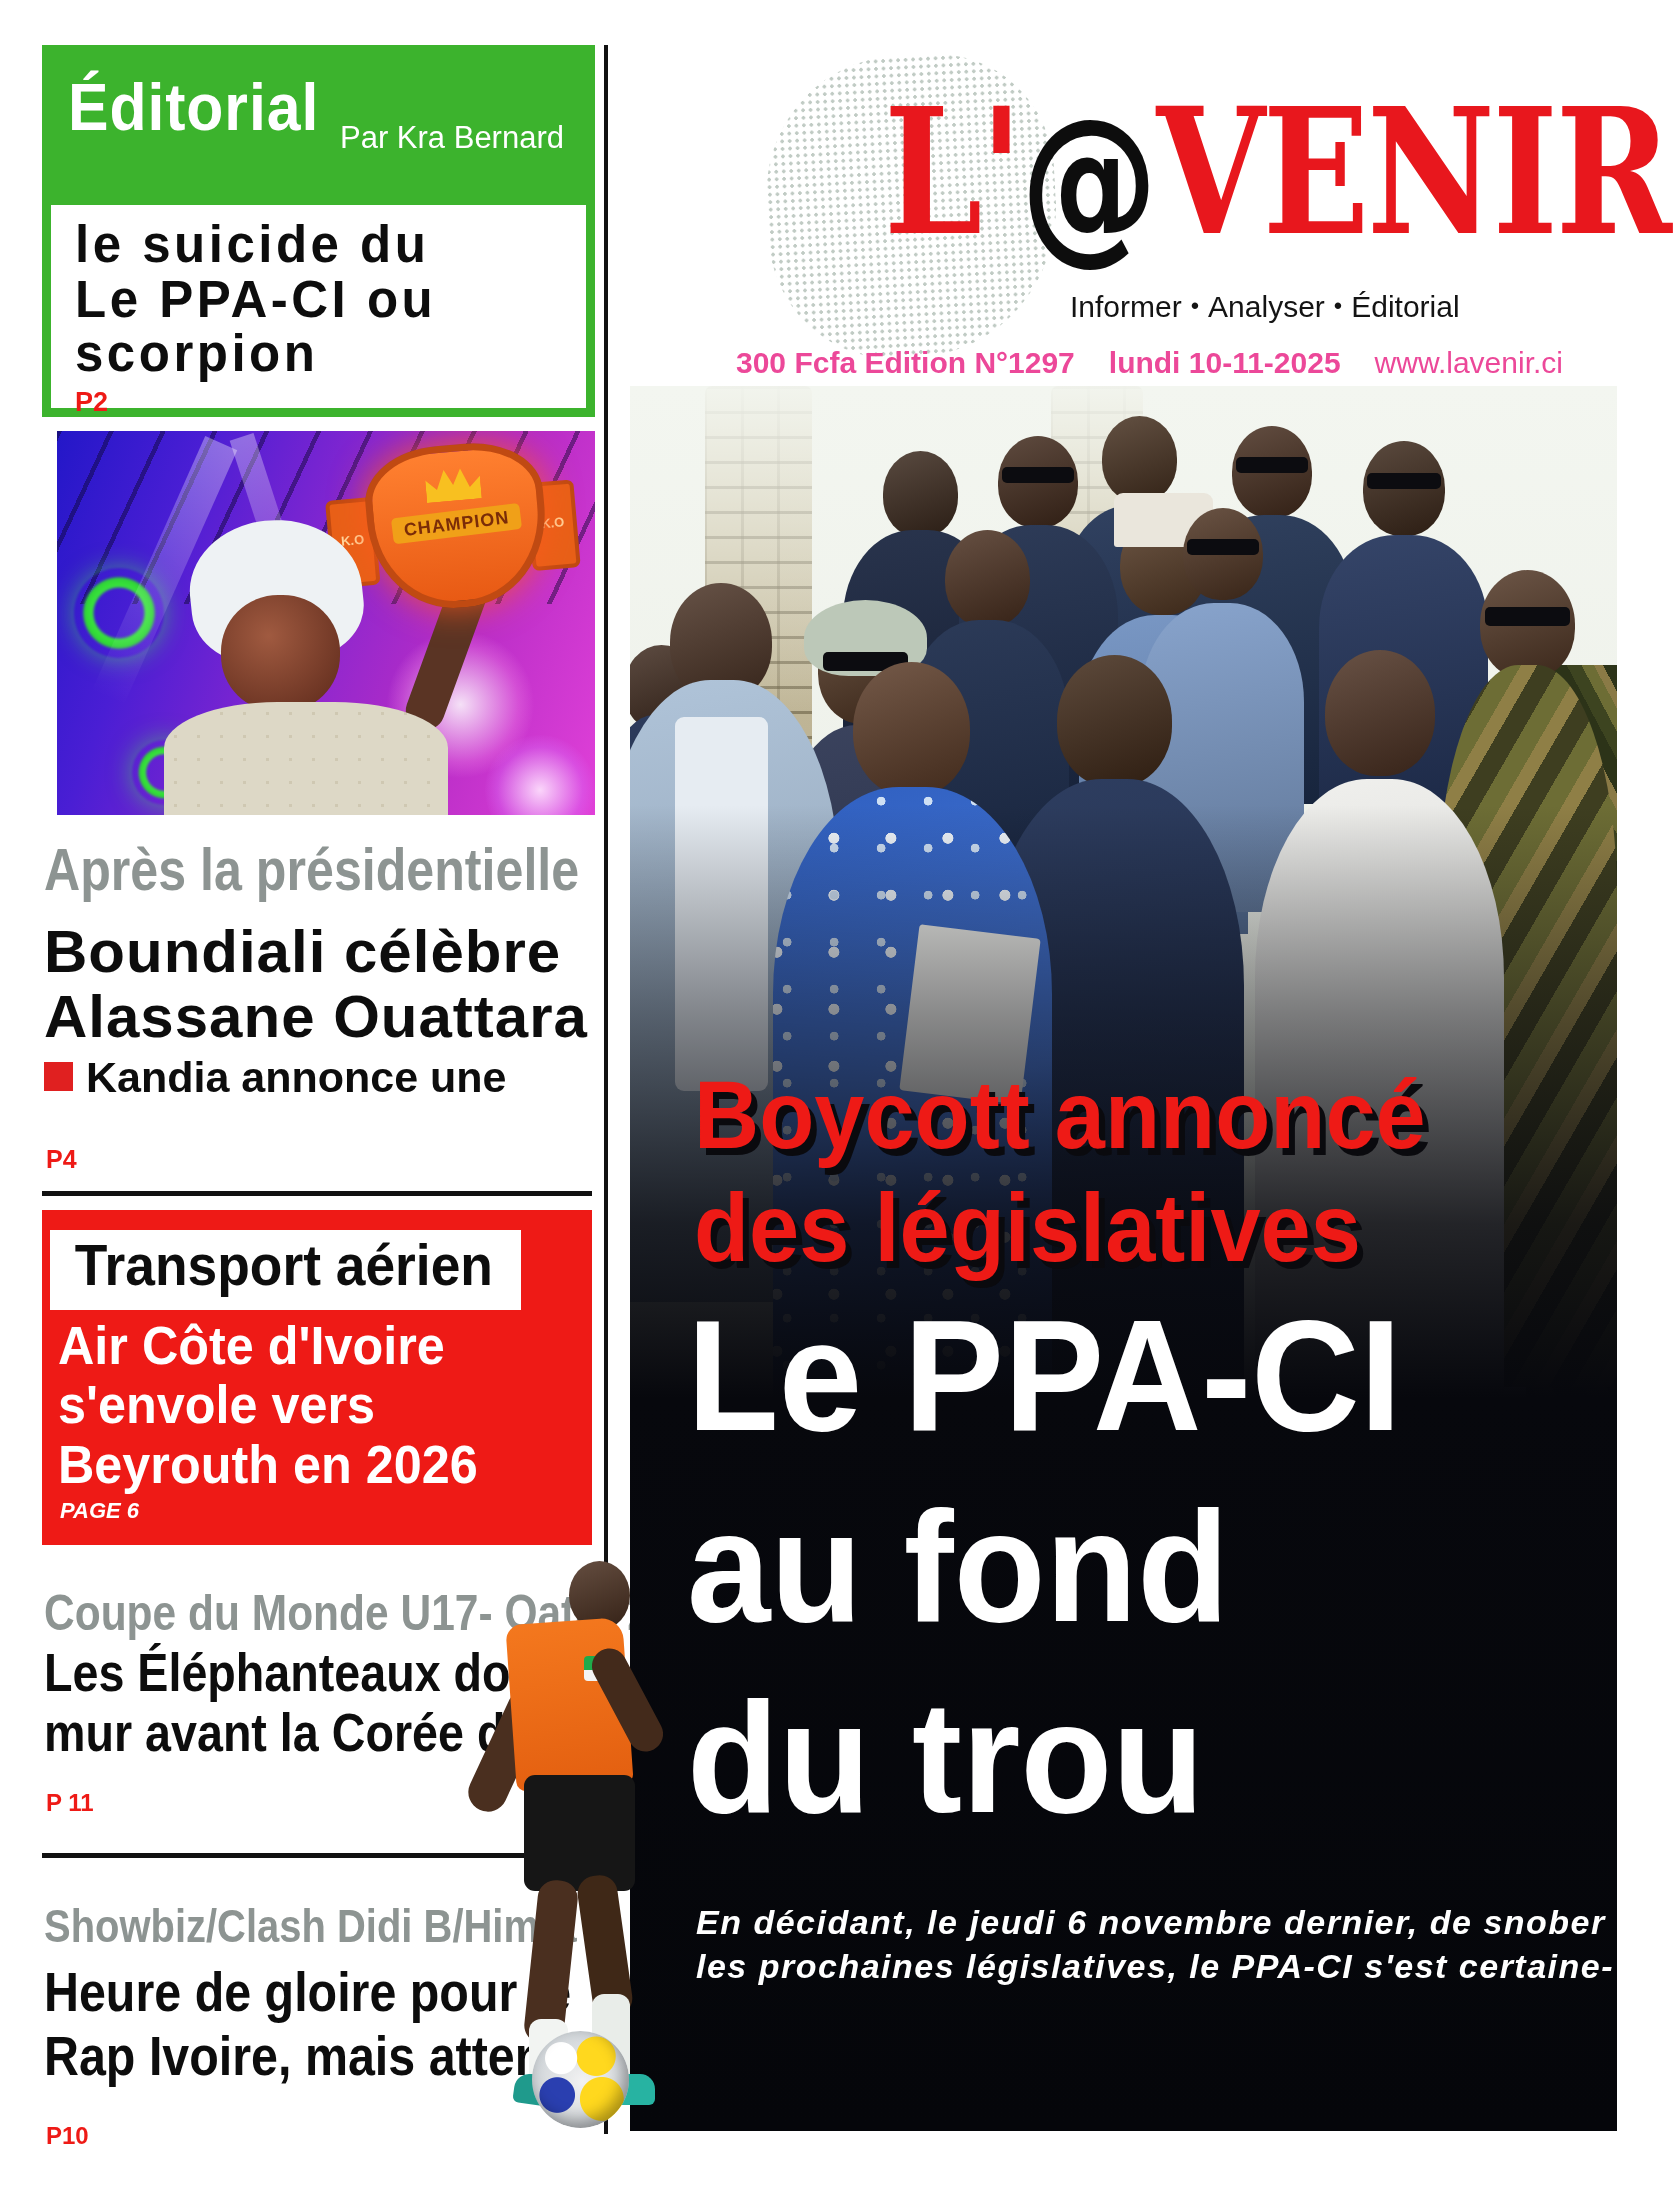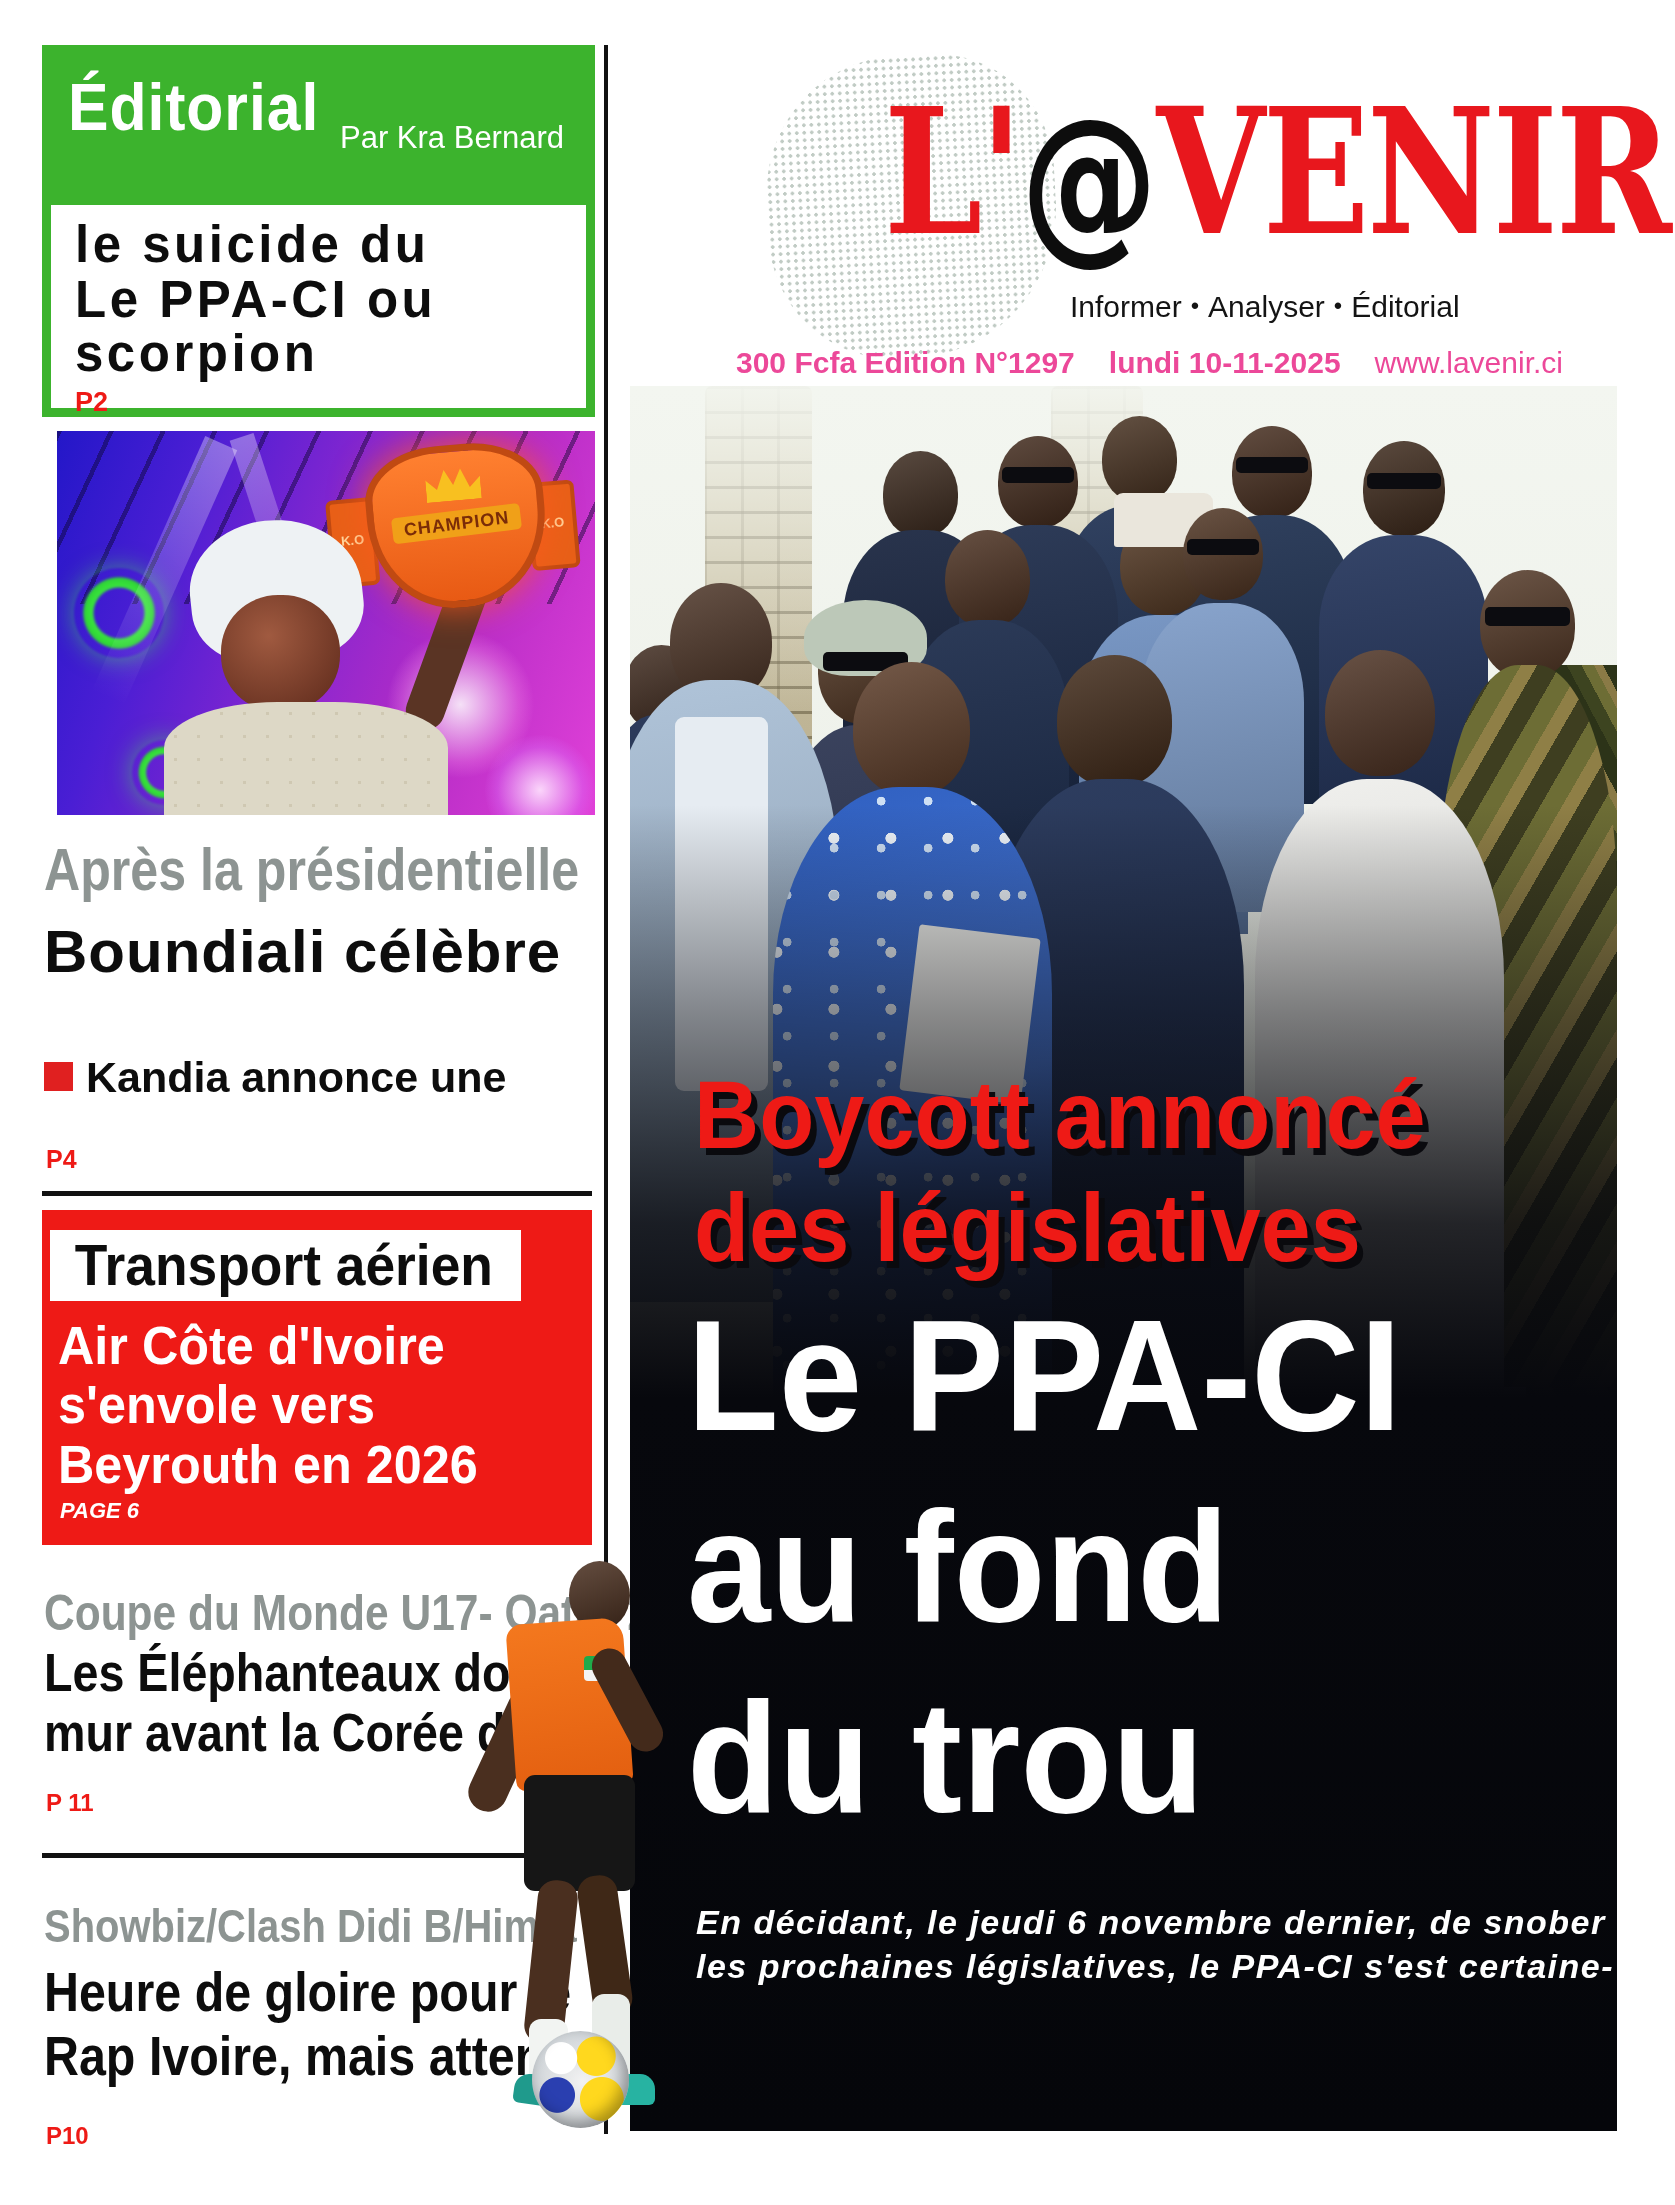--- a/index.html
+++ b/index.html
@@ -49,21 +49,21 @@
   .gown{position:absolute;left:107px;top:271px;width:284px;height:115px;border-radius:40% 40% 0 0;
         background:radial-gradient(circle,#cfc8b2 1.5px,transparent 2px) 0 0/23px 23px,#ddd8c6;}
 
   
   .kicker-gray{color:#8d9492;font-weight:bold;transform:scaleX(.85);transform-origin:left top;white-space:nowrap;}
   .head-black span{display:block;color:#0d0d0d;font-weight:bold;}
   .cond{transform:scaleX(.88);transform-origin:left top;}
   .rule{background:#111;height:4.5px;}
 
   .red-box{left:42px;top:1210px;width:550px;height:335px;background:#ee1a16;}
-  .red-strip{position:absolute;left:8px;top:20px;width:471px;height:71px;background:#fff;}
+  .red-strip{position:absolute;left:8px;top:20px;width:471px;height:80px;background:#fff;}
   .red-strip span{display:block;color:#0d0d0d;font-size:58px;font-weight:bold;line-height:70px;
                   padding-left:27px;transform:scaleX(.92);transform-origin:left top;white-space:nowrap;}
   .air-head{position:absolute;left:16px;top:106px;}
   .air-head span{display:block;color:#fff;font-size:53px;font-weight:bold;line-height:1.12;
                  transform:scaleX(.95);transform-origin:left top;white-space:nowrap;}
   .air-page{position:absolute;left:18px;top:288px;color:#fff;font-size:22px;font-weight:bold;font-style:italic;}
 
   
   .player{left:485px;top:1557px;width:154px;height:580px;z-index:6;}
   .player div{position:absolute;}
@@ -185,20 +185,21 @@
       </div>
     </div>
     <div class="headwrap"></div>
     <div class="face"></div>
     <div class="gown"></div>
   </div>
 
   <div class="abs kicker-gray" style="left:44px;top:836px;font-size:59px;">Après la présidentielle</div>
   <div class="abs head-black" style="left:44px;top:919px;">
     <span style="font-size:60px;line-height:1.09;letter-spacing:1px;">Boundiali célèbre</span>
+    <span style="font-size:60px;line-height:1.09;letter-spacing:1px;">Alassane Ouattara</span>
   </div>
   <div class="abs" style="left:44px;top:1055px;">
     <div style="position:absolute;left:0;top:7px;width:29px;height:29px;background:#e02020;"></div>
     <div style="padding-left:42px;">
       <span style="display:block;font-size:43px;font-weight:bold;color:#0d0d0d;line-height:1.05;">Kandia annonce une</span>
     </div>
   </div>
   <div class="abs pageref" style="left:46px;top:1145px;font-size:25px;">P4</div>
 
   <div class="abs rule" style="left:42px;top:1191px;width:550px;"></div>

